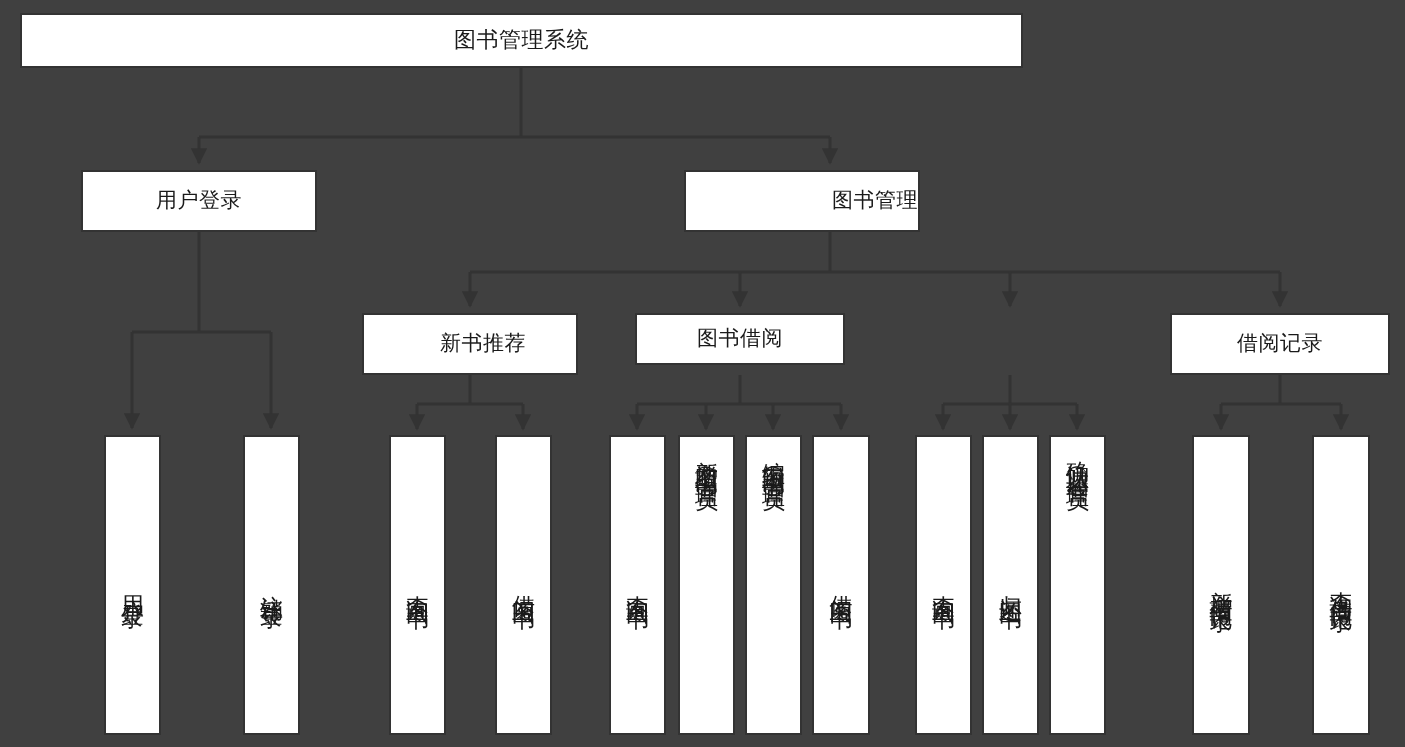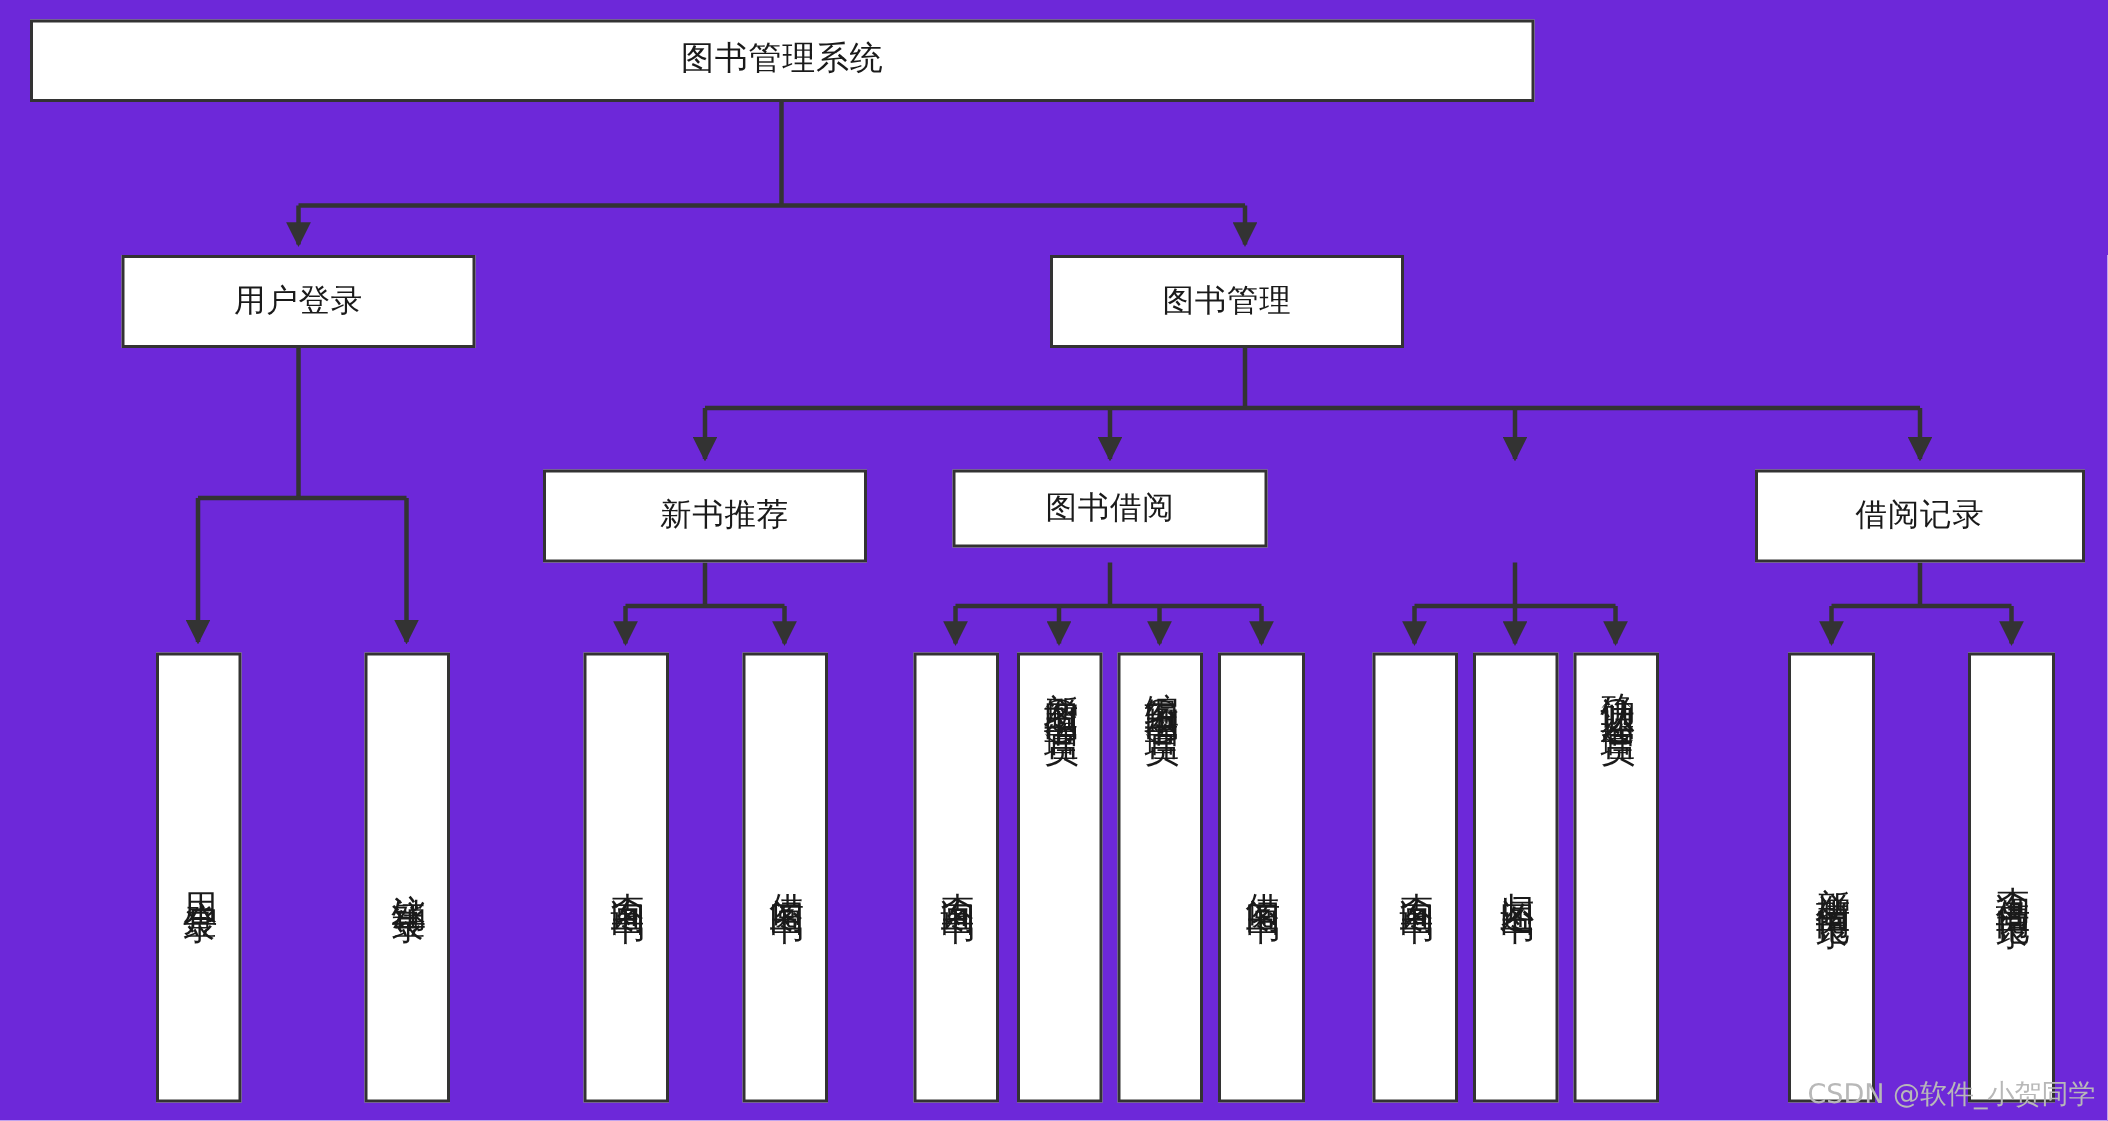--- a/index.html
+++ b/index.html
@@ -7,21 +7,21 @@
     padding: 0;
     background: #ffffff;
   }
   body {
     font-family: "DejaVu Sans", "Liberation Sans", sans-serif;
   }
   #canvas {
     position: relative;
     width: 1405px;
     height: 747px;
-    background: #6d28d9;
+    background: #404040;
     overflow: hidden;
   }
   svg#wires {
     position: absolute;
     left: 0;
     top: 0;
     width: 1405px;
     height: 747px;
     pointer-events: none;
   }
@@ -136,21 +136,21 @@
   </svg>
 
   <div class="node horiz root" style="left:20px; top:13px; width:1003px; height:55px;">
     <span class="label">图书管理系统</span>
   </div>
 
   <div class="node horiz" style="left:81px; top:170px; width:236px; height:62px;">
     <span class="label">用户登录</span>
   </div>
 
-  <div class="node horiz" style="left:700px; top:170px; width:236px; height:62px;">
+  <div class="node horiz" style="left:684px; top:170px; width:236px; height:62px;justify-content:flex-end;">
     <span class="label">图书管理</span>
   </div>
 
   <div class="node horiz" style="left:362px; top:313px; width:216px; height:62px;padding-left:26px;">
     <span class="label">新书推荐</span>
   </div>
 
   <div class="node horiz" style="left:635px; top:313px; width:210px; height:52px;">
     <span class="label">图书借阅</span>
   </div>
@@ -205,15 +205,14 @@
   </div>
 
   <div class="node vert centered" style="left:1192px; top:435px; width:58px; height:300px;">
     <span class="label">新增借阅记录</span>
   </div>
 
   <div class="node vert centered" style="left:1312px; top:435px; width:58px; height:300px;">
     <span class="label">查询借阅记录</span>
   </div>
 
-  <div class="watermark">CSDN @软件_小贺同学</div>
 
 </div>
 
 </body></html>

